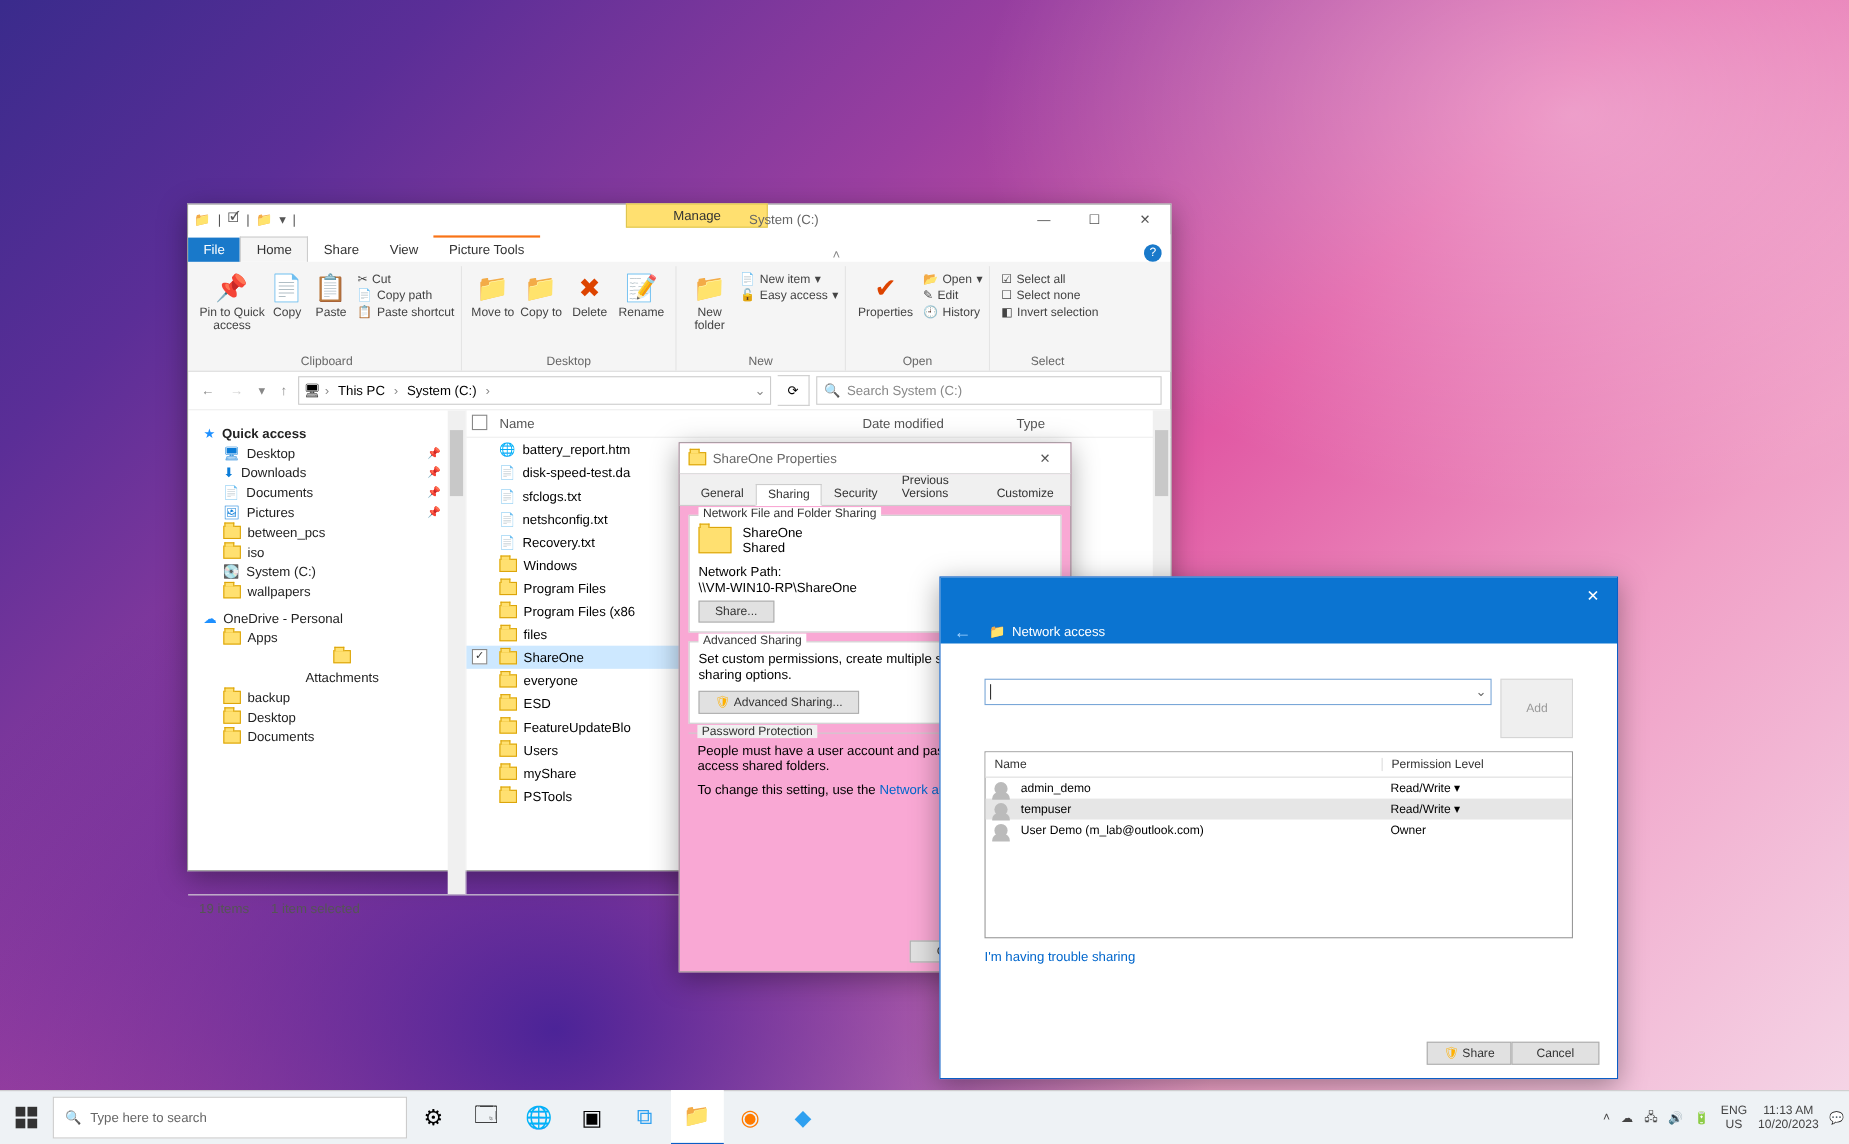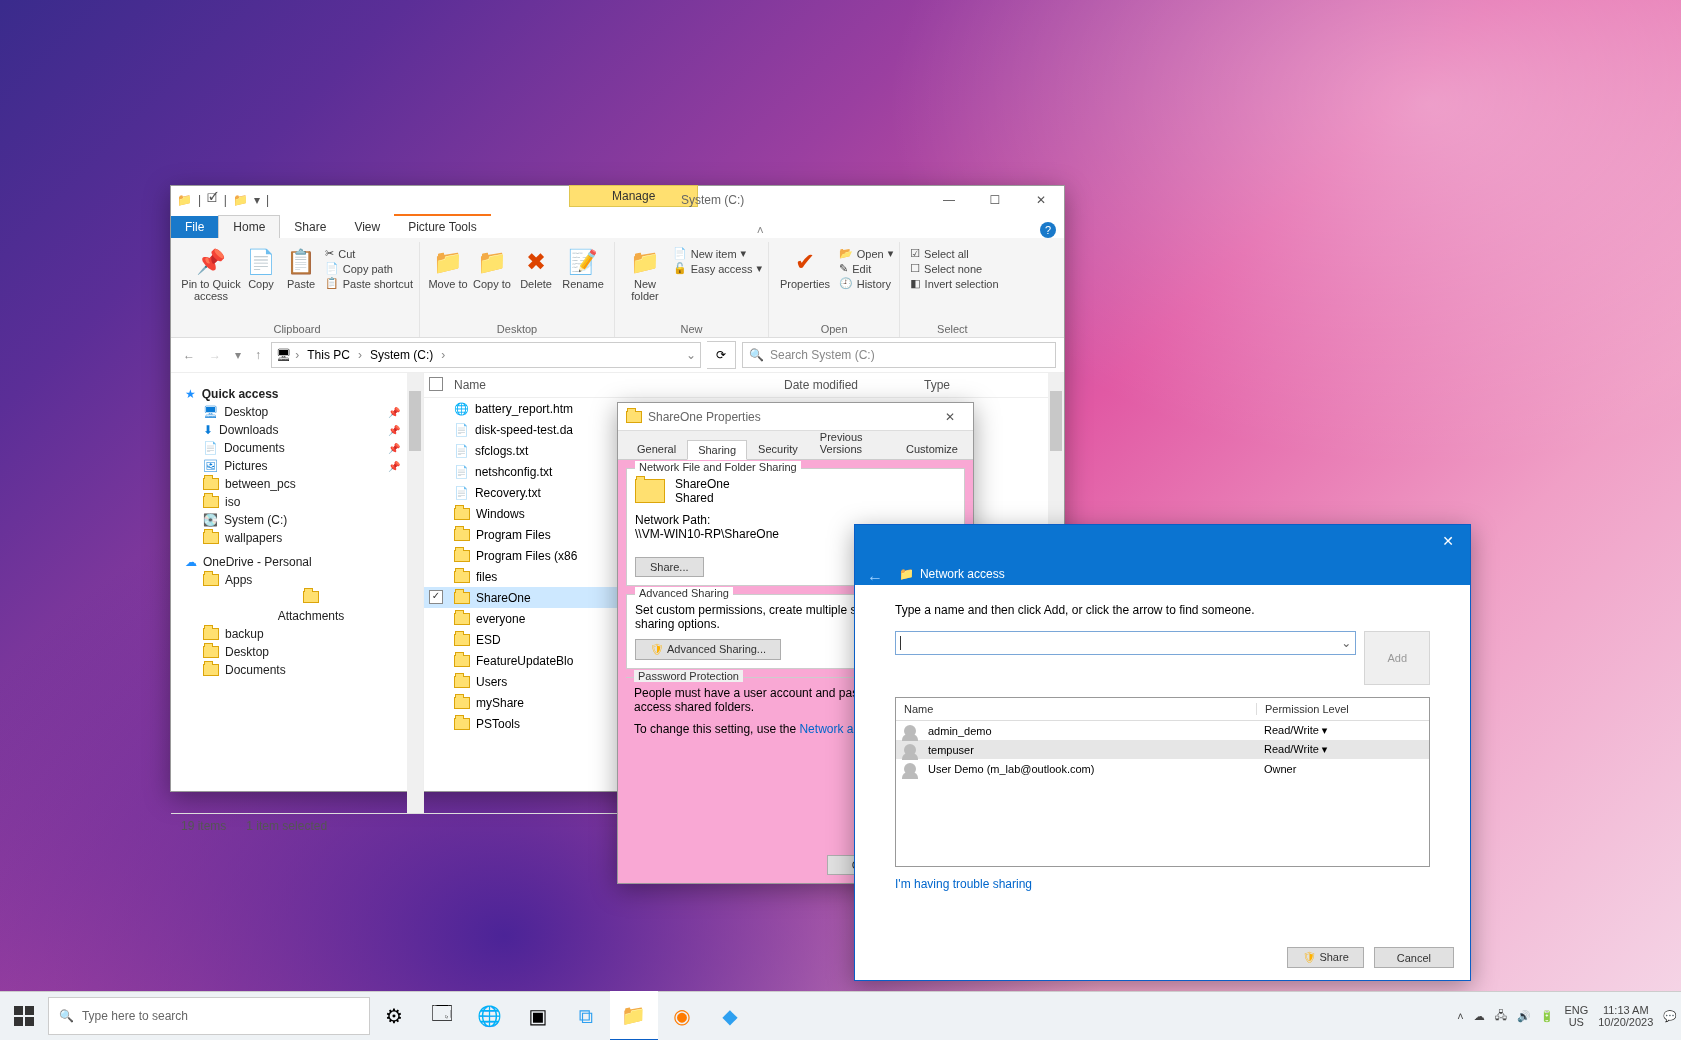--- a/index.html
+++ b/index.html
@@ -81,21 +81,21 @@
 .combo .inp::after{content:"⌄";position:absolute;right:4px;color:#666;}
 .listbox{border:1px solid #999;margin-top:12px;height:168px;}
 .listbox .lh{display:flex;background:#fff;border-bottom:1px solid #ddd;height:22px;align-items:center;font-size:11px;color:#333;}
 .listbox .lh .n{width:352px;padding-left:8px;border-right:1px solid #ddd;}
 .listbox .lh .p{flex:1;padding-left:8px;}
 .listbox .lrow{display:flex;height:19px;align-items:center;font-size:11px;}
 .listbox .lrow .n{width:352px;padding-left:8px;display:flex;align-items:center;gap:6px;}
 .listbox .lrow .p{flex:1;padding-left:8px;}
 .listbox .lrow.sel{background:#e6e6e6;}
 .troublelink, .linklike{color:#0066cc;cursor:pointer;}
-#netaccess .footer{position:absolute;bottom:12px;right:16px;display:flex;gap:10px;}
+#netaccess .footer{position:absolute;bottom:12px;right:16px;display:flex;}
 .btn .shield{color:#ffb100;margin-right:3px;}
 
 .taskbar{position:absolute;left:0;right:0;bottom:0;height:48px;background:#eef2f5;border-top:1px solid #ccc;display:flex;align-items:center;}
 .taskbar .start{width:48px;height:48px;display:flex;align-items:center;justify-content:center;}
 .taskbar .start svg{width:20px;height:20px;}
 .taskbar .searchbox{width:300px;height:36px;background:#fff;border:1px solid #ccc;display:flex;align-items:center;gap:8px;padding:0 10px;color:#666;}
 .taskbar .tbtn{width:48px;height:48px;display:flex;align-items:center;justify-content:center;font-size:20px;}
 .taskbar .tbtn.active{border-bottom:3px solid #0a5ec6;background:#fff;}
 .taskbar .tray{margin-left:auto;display:flex;align-items:center;gap:10px;padding-right:4px;color:#444;font-size:11px;}
 .fic{width:16px;height:12px;background:#ffe070;border:1px solid #dca50a;position:relative;display:inline-block;}
@@ -541,21 +541,21 @@
     <div class="legend">Network File and Folder Sharing</div>
     <div style="display:flex;gap:10px;align-items:center;">
       <span class="fic" style="width:28px;height:22px"></span>
       <div>
         <div>ShareOne</div>
         <div>Shared</div>
       </div>
     </div>
     <div style="margin-top:8px">Network Path:</div>
     <div>\\VM-WIN10-RP\ShareOne</div>
-    <button class="btn" style="margin-top:16px">Share...</button>
+    <button class="btn" style="margin-top:5px">Share...</button>
   </div>
   <div class="fieldset">
     <div class="legend">Advanced Sharing</div>
     <div>Set custom permissions, create multiple share advanced sharing options.</div>
     <button class="btn" style="margin-top:8px"><span class="shield">🛡</span><span>Advanced Sharing...</span></button>
   </div>
   <div class="fieldset" style="border-bottom:none;border-left:none;border-right:none;background:transparent;margin-bottom:40px">
     <div class="legend" style="background:#f0f0f0">Password Protection</div>
     <div>People must have a user account and passw computer to access shared folders.</div>
     <div style="margin-top:8px"><span>To change this setting, use the </span><span class="linklike">Network and</span></div>
@@ -569,21 +569,20 @@
 <div id="netaccess" class="window">
   <div class="bar">
     <div class="close">✕</div>
     <div class="back">←</div>
     <div class="hdr">
         <span>📁</span>
         <span>Network access</span>
       </div>
   </div>
   <div class="content">
-    <div>Type a name and then click Add, or click the arrow to find someone.</div>
     <div class="combo">
       <div class="inp">
           <span style="border-left:1px solid #333;height:14px"></span>
         </div>
       <button class="btn" style="opacity:.5;padding:20px 22px">Add</button>
     </div>
     <div class="listbox">
       <div class="lh">
         <div class="n">Name</div>
         <div class="p">Permission Level</div>

